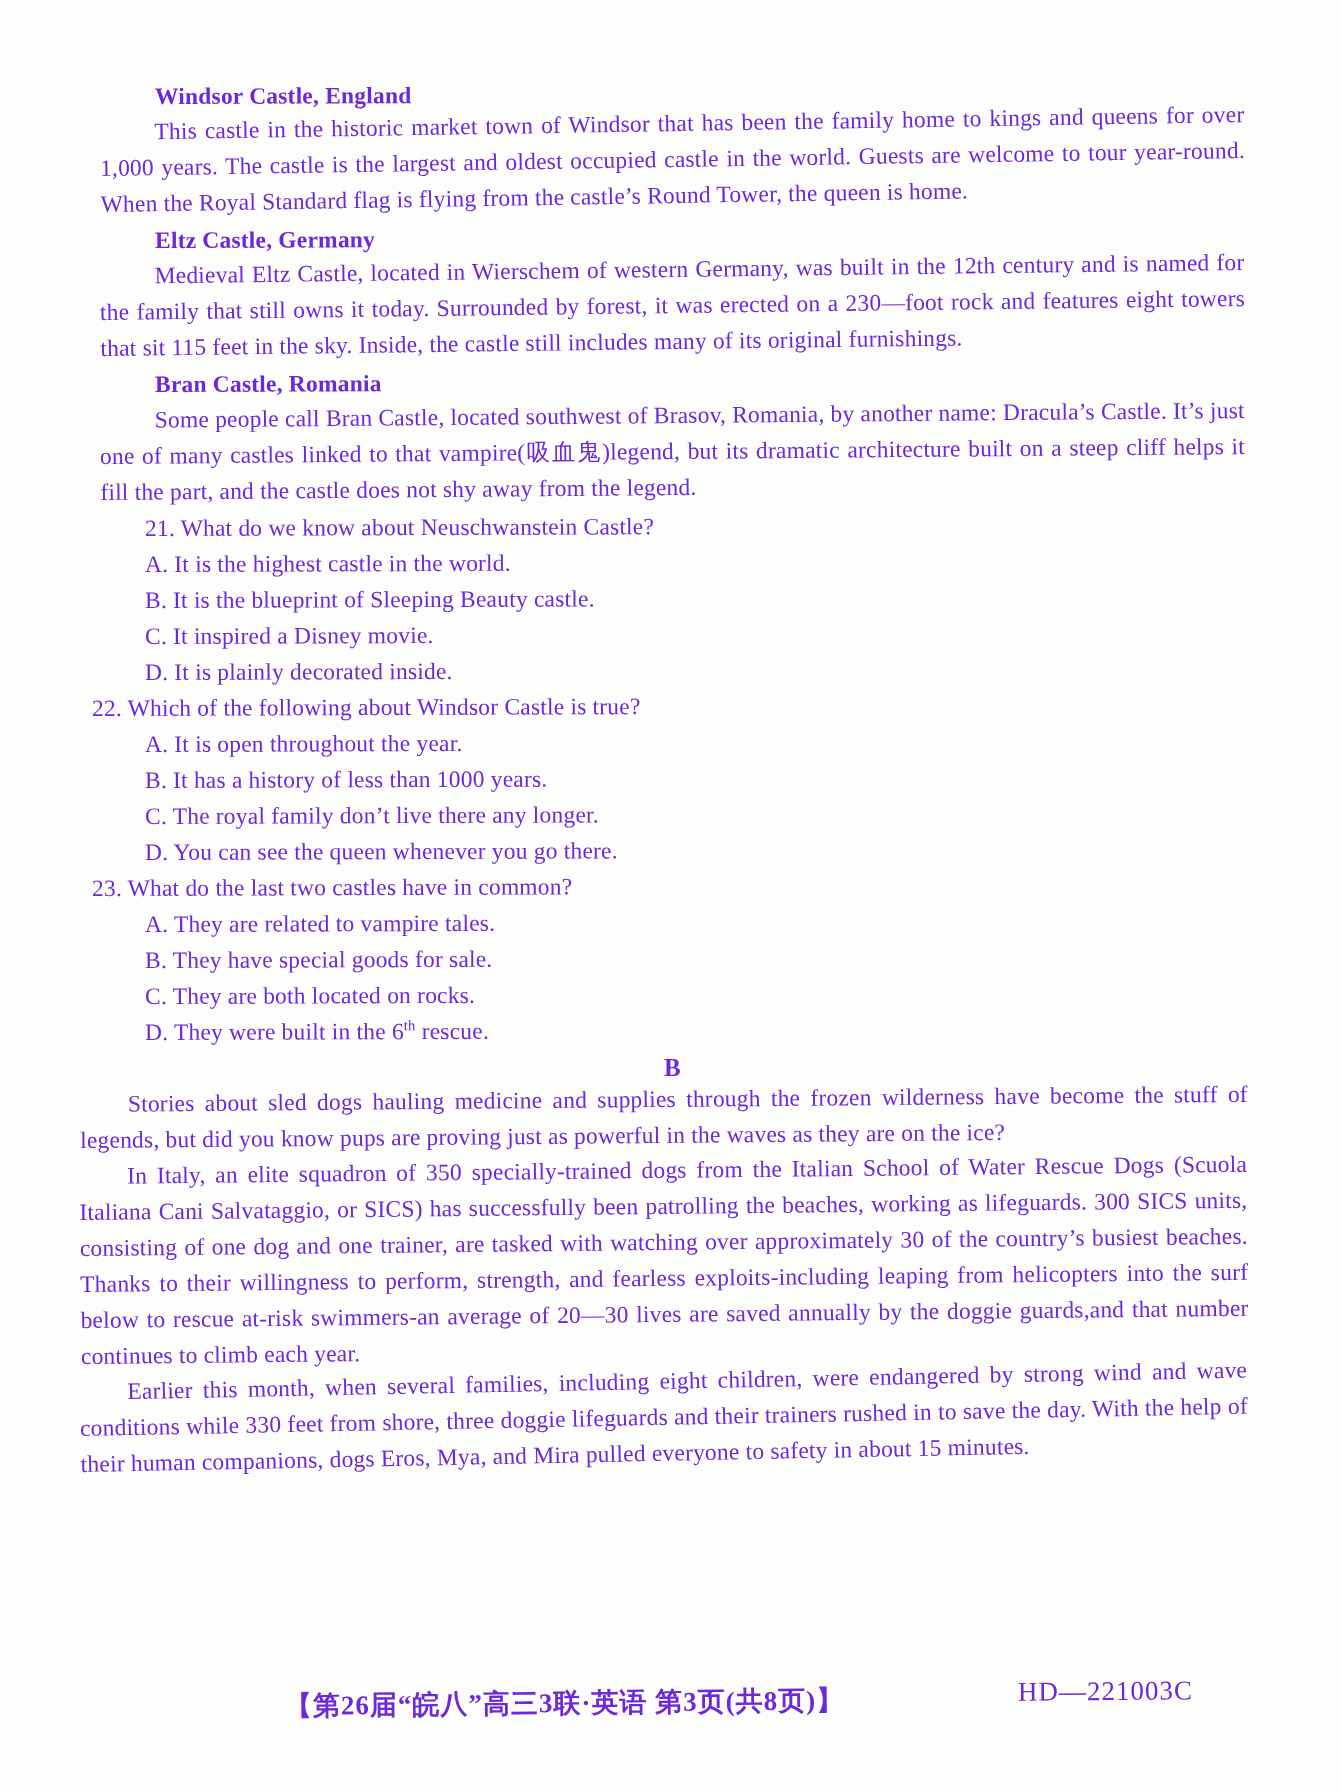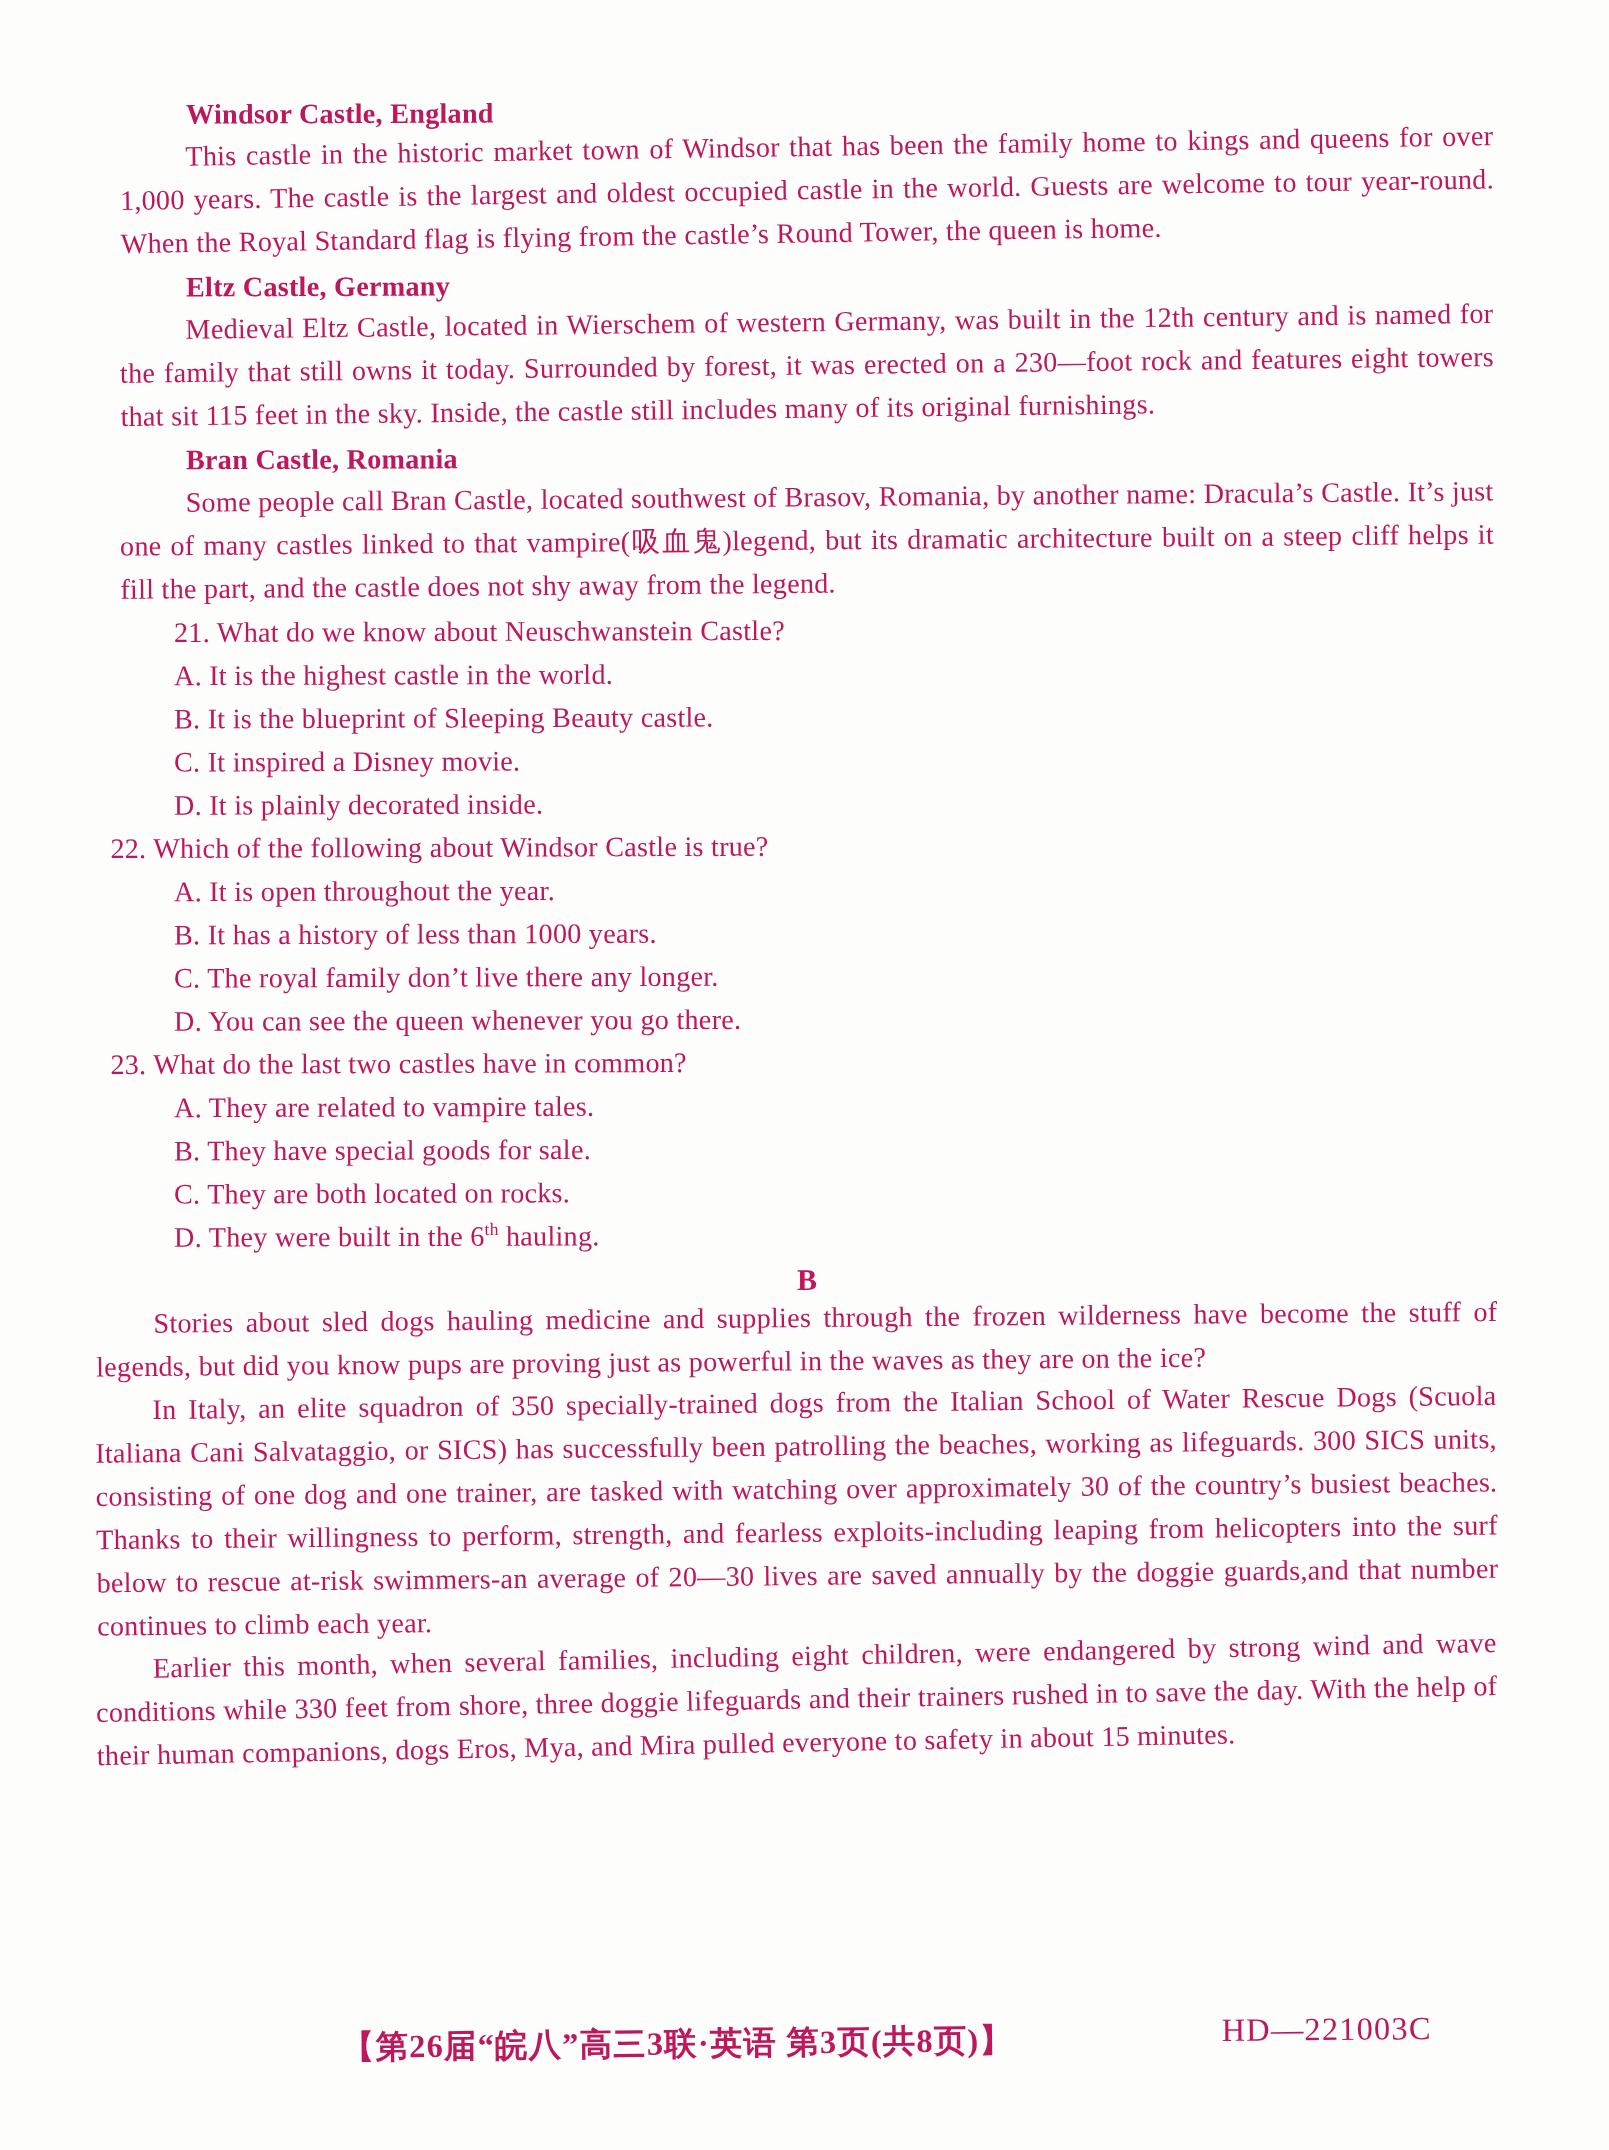--- a/index.html
+++ b/index.html
@@ -2,21 +2,21 @@
 <html><head>
 <meta charset="utf-8">
 <style>
   * { margin:0; padding:0; box-sizing:border-box; }
   html,body { background:#e8e8e8; }
   .page {
     position:relative;
     width:1341px; height:1792px;
     background:#fdfdfc;
     font-family:"Liberation Serif","DejaVu Serif",serif;
-    color:#be185d;
+    color:#6d28d9;
     overflow:hidden;
   }
   .content {
     position:absolute; left:100px; top:78px; width:1145px;
     font-size:23.5px; line-height:36px;
     letter-spacing:0.2px;
   }
   .heading {
     font-weight:bold; margin-left:55px;
     transform-origin:0 50%;
@@ -81,21 +81,21 @@
       <div class="opt r02">B. It has a history of less than 1000 years.</div>
       <div class="opt r02">C. The royal family don’t live there any longer.</div>
       <div class="opt r02">D. You can see the queen whenever you go there.</div>
     </div>
 
     <div class="question hanging">
       <div class="stem r02">23. What do the last two castles have in common?</div>
       <div class="opt r02">A. They are related to vampire tales.</div>
       <div class="opt r02">B. They have special goods for sale.</div>
       <div class="opt r02">C. They are both located on rocks.</div>
-      <div class="opt r02"><span>D. They were built in the 6</span><sup>th</sup><span> hauling.</span></div>
+      <div class="opt r02"><span>D. They were built in the 6</span><sup>th</sup><span> rescue.</span></div>
     </div>
 
     <div class="sec-label">B</div>
     <div class="b-block">
       <div class="para r05">Stories about sled dogs hauling medicine and supplies through the frozen wilderness have become the stuff of legends, but did you know pups are proving just as powerful in the waves as they are on the ice?</div>
       <div class="para r06">In Italy, an elite squadron of 350 specially-trained dogs from the Italian School of Water Rescue Dogs (Scuola Italiana Cani Salvataggio, or SICS) has successfully been patrolling the beaches, working as lifeguards. 300 SICS units, consisting of one dog and one trainer, are tasked with watching over approximately 30 of the country’s busiest beaches. Thanks to their willingness to perform, strength, and fearless exploits-including leaping from helicopters into the surf below to rescue at-risk swimmers-an average of 20—30 lives are saved annually by the doggie guards,and that number continues to climb each year.</div>
       <div class="para r11">Earlier this month, when several families, including eight children, were endangered by strong wind and wave conditions while 330 feet from shore, three doggie lifeguards and their trainers rushed in to save the day. With the help of their human companions, dogs Eros, Mya, and Mira pulled everyone to safety in about 15 minutes.</div>
     </div>
 
   </div>

